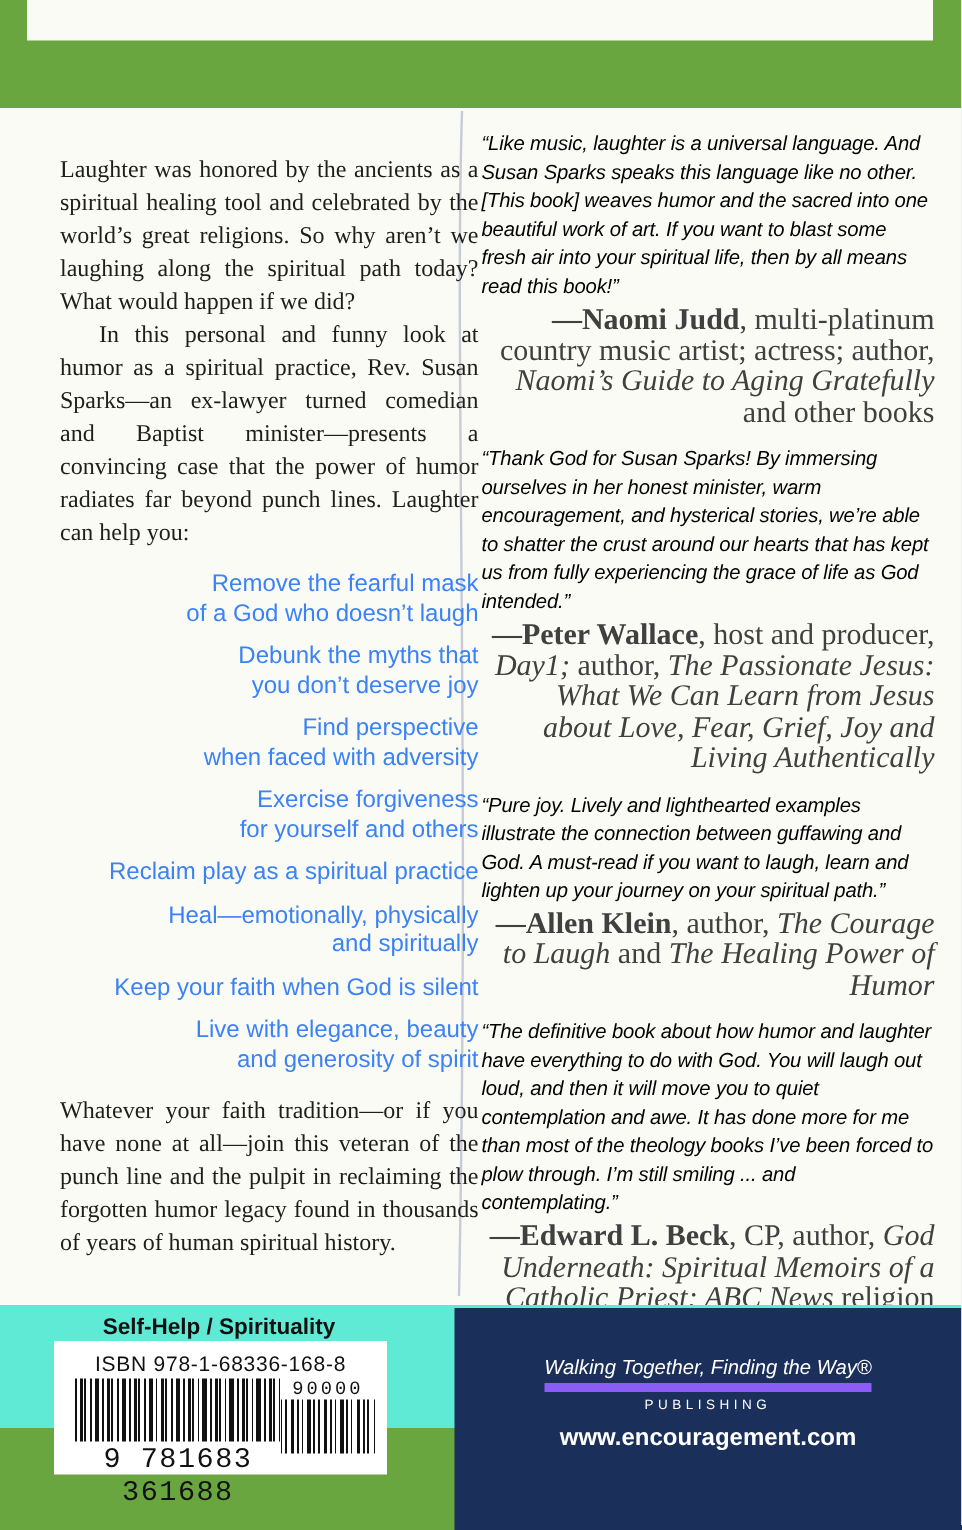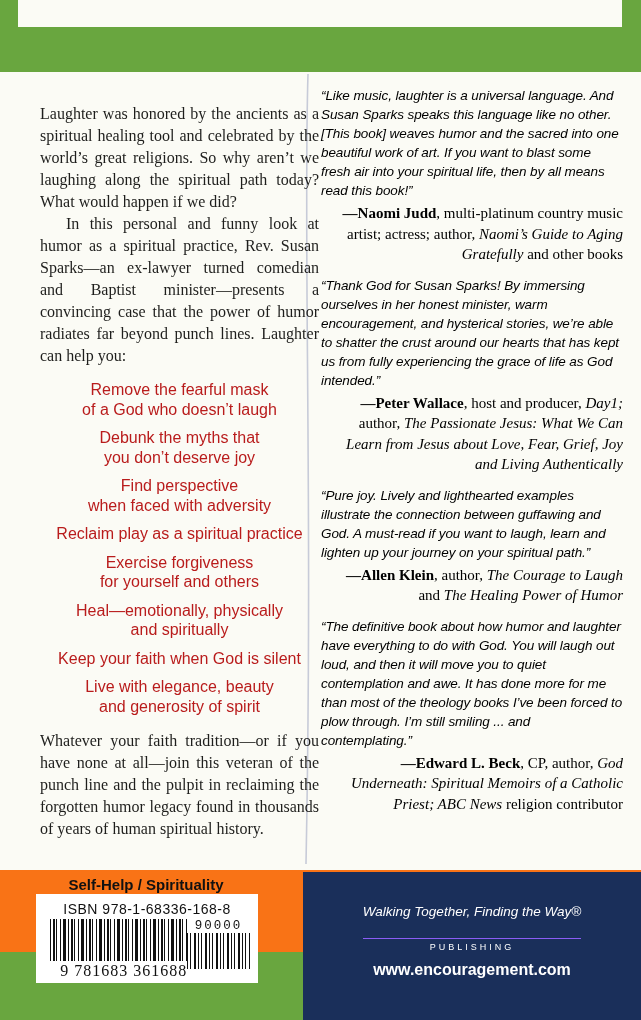--- a/index.html
+++ b/index.html
@@ -14,58 +14,58 @@
                 font-family:"Liberation Serif",serif;}
 
   
   .divider{position:absolute;left:299px;top:74px;}
 
   
   .left-col{position:absolute;left:40px;top:88px;width:279px;color:#1e1e1c;margin-top:15px;}
   .left-col p{margin:0;font-size:16px;line-height:22px;text-align:justify;}
   .left-col p.indent{text-indent:26px;}
   .benefits{margin:13px 0 0 0;}
-  .benefit{color:#b91c1c;font-family:"Liberation Sans",sans-serif;font-size:16px;line-height:19.5px;
-           text-align:center;white-space:pre-line;margin:0 0 9px 0;}
+  .benefit{color:#3b82f6;font-family:"Liberation Sans",sans-serif;font-size:16px;line-height:19.5px;
+           text-align:right;white-space:pre-line;margin:0 0 9px 0;}
   .closing{margin-top:14px !important;}
 
   
   .right-col{position:absolute;left:321px;top:86px;width:302px;}
   .quote{font-family:"Liberation Sans",sans-serif;font-style:italic;color:#000000;font-size:13.5px;
          line-height:19px;letter-spacing:-.1px;margin:0;}
-  .attr{font-size:15px;line-height:20.5px;color:#000000;text-align:right;margin:3px 0 11px 0;}
+  .attr{font-size:20px;line-height:20.5px;color:#404040;text-align:right;margin:3px 0 11px 0;}
   .attr .dash{font-weight:bold;}
   .attr .name{font-weight:bold;}
   .attr .bt{font-style:italic;}
 
   
-  .bottom{position:absolute;left:0;top:870px;width:641px;height:150px;background:#f97316;}
+  .bottom{position:absolute;left:0;top:870px;width:641px;height:150px;background:#5eead4;}
   .green-band{position:absolute;left:0;top:82px;width:305px;height:68px;background:#69a63f;}
   .navy-box{position:absolute;right:0;top:2px;width:338px;height:148px;background:#1a2f5a;color:#ffffff;
             display:flex;flex-direction:column;align-items:center;}
   .tagline{margin-top:32px;font-family:"Liberation Sans",sans-serif;font-style:italic;font-size:13.5px;
-           border-bottom:1px solid #8b5cf6;padding-bottom:19px;}
+           border-bottom:6px solid #8b5cf6;padding-bottom:3px;}
   .pubname-wrap{display:inline-block;text-align:right;margin-top:5px;}
   .pubname{font-family:"Liberation Sans",sans-serif;font-size:21px;letter-spacing:1.5px;font-weight:bold;
            color:#eef1f7;text-shadow:0 0 1px #1a2f5a;}
   .pubsub{font-family:"Liberation Sans",sans-serif;font-size:9px;letter-spacing:3px;margin-top:-2px;}
   .website{font-family:"Liberation Sans",sans-serif;font-weight:bold;font-size:16px;margin-top:9px;}
 
   .category{position:absolute;left:30px;top:6px;width:232px;text-align:center;
             font-family:"Liberation Sans",sans-serif;font-weight:bold;font-size:15px;color:#111;}
   .barcode-box{position:absolute;left:36px;top:24px;width:222px;height:89px;background:#ffffff;}
   .isbn-line{font-family:Liberation Sans, sans-serif;font-size:14px;letter-spacing:.5px;text-align:center;
              margin-top:7px;color:#111;}
   .bars-row{display:flex;justify-content:space-between;padding:2px 8px 0 14px;}
   .ean-main{width:140px;}
   .bars-main{height:42px;background:
      repeating-linear-gradient(90deg,#111 0 1px,#fff 1px 3px,#111 3px 5px,#fff 5px 6px,#111 6px 7px,
      #fff 7px 10px,#111 10px 11px,#fff 11px 13px,#111 13px 16px,#fff 16px 18px);}
-  .ean-number{font-family:Liberation Serif, serif;font-size:16px;letter-spacing:1px;color:#111;
-              text-align:right;margin-top:1px;}
+  .ean-number{font-family:Liberation Mono, monospace;font-size:19px;letter-spacing:1px;color:#111;
+              text-align:center;margin-top:1px;}
   .ean-addon{width:64px;}
   .addon-number{font-family:"Liberation Mono",monospace;font-size:12.5px;letter-spacing:2px;color:#111;
                 text-align:center;}
   .bars-addon{height:36px;background:
      repeating-linear-gradient(90deg,#111 0 1px,#fff 1px 3px,#111 3px 4px,#fff 4px 7px,#111 7px 9px,#fff 9px 11px);}
 </style>
 </head>
 <body>
 
 <div class="cover">
@@ -81,23 +81,23 @@
   <div class="left-col">
     <p>Laughter was honored by the ancients as a spiritual healing tool and celebrated by the world’s great religions. So why aren’t we laughing along the spiritual path today? What would happen if we did?</p>
     <p class="indent">In this personal and funny look at humor as a spiritual practice, Rev. Susan Sparks—an ex-lawyer turned comedian and Baptist minister—presents a convincing case that the power of humor radiates far beyond punch lines. Laughter can help you:</p>
     <div class="benefits">
       <div class="benefit">Remove the fearful mask
 of a God who doesn’t laugh</div>
       <div class="benefit">Debunk the myths that
 you don’t deserve joy</div>
       <div class="benefit">Find perspective
 when faced with adversity</div>
-      <div class="benefit">Reclaim play as a spiritual practice</div>
       <div class="benefit">Exercise forgiveness
 for yourself and others</div>
+      <div class="benefit">Reclaim play as a spiritual practice</div>
       <div class="benefit">Heal—emotionally, physically
 and spiritually</div>
       <div class="benefit">Keep your faith when God is silent</div>
       <div class="benefit">Live with elegance, beauty
 and generosity of spirit</div>
     </div>
     <p class="closing">Whatever your faith tradition—or if you have none at all—join this veteran of the punch line and the pulpit in reclaiming the forgotten humor legacy found in thousands of years of human spiritual history.</p>
   </div>
 
   <div class="right-col">

